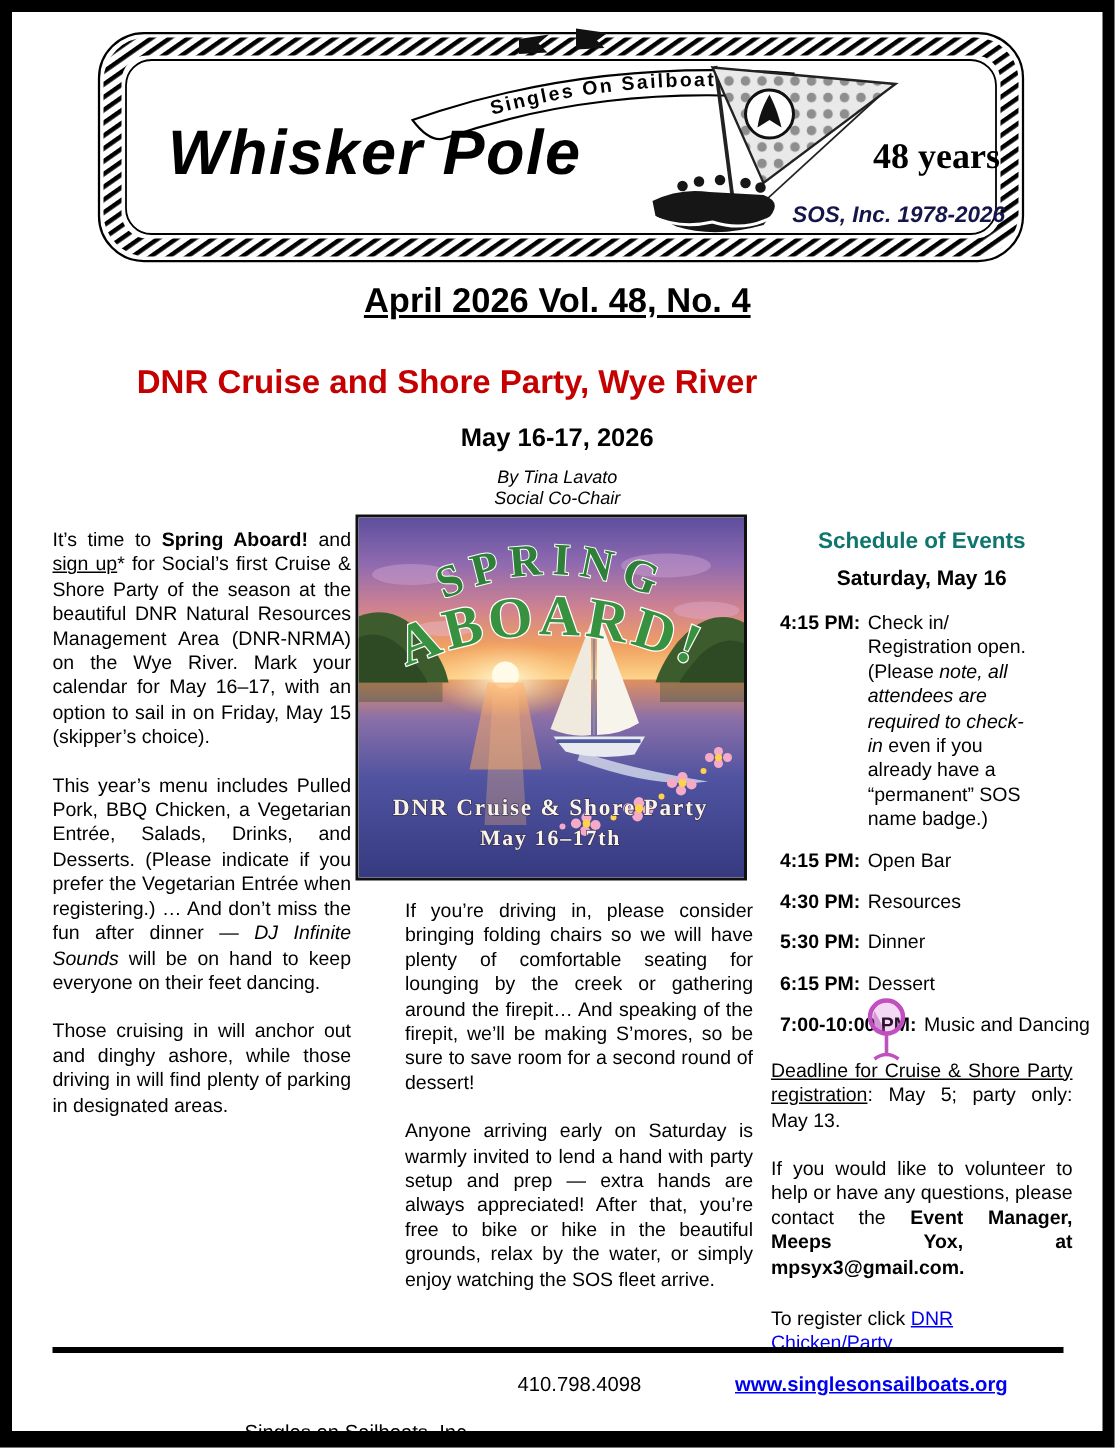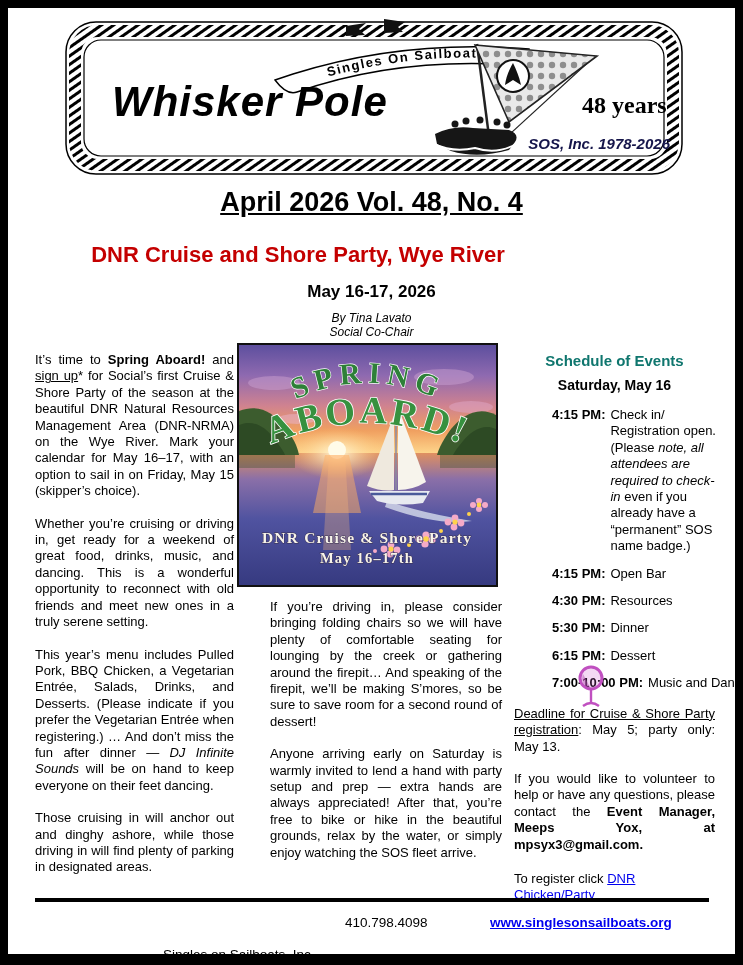--- a/index.html
+++ b/index.html
@@ -9,21 +9,21 @@
 
   
   .mast-svg{position:absolute;left:55px;top:8px;width:622px;height:162px;}
   .wp-title{position:absolute;left:104px;top:70px;font-size:42px;font-style:italic;
             font-weight:700;letter-spacing:1px;}
   .years{position:absolute;left:574px;top:84px;font-family:"Liberation Serif",serif;
          font-weight:700;font-size:24px;color:#000000;}
   .inc{position:absolute;left:470px;top:127px;width:192px;text-align:right;
        font-weight:700;font-style:italic;font-size:15px;color:#15154a;}
   .issue{position:absolute;left:0;top:179px;width:727px;text-align:center;
-         font-size:27px;font-weight:700;text-decoration:underline;}
+         font-size:23px;font-weight:700;text-decoration:underline;}
 
   
   .a-title{position:absolute;left:0;top:234px;width:580px;text-align:center;
            font-size:22px;font-weight:700;color:#c40000;}
   .a-dates{position:absolute;left:0;top:274px;width:727px;text-align:center;
            font-size:17px;font-weight:700;}
   .a-by1{position:absolute;left:0;top:303px;width:727px;text-align:center;
          font-size:12px;font-style:italic;}
   .a-by2{position:absolute;left:0;top:317px;width:727px;text-align:center;
          font-size:12px;font-style:italic;}
@@ -33,21 +33,21 @@
   .col-left{position:absolute;left:27px;top:344px;width:199px;}
   .col-mid{position:absolute;left:262px;top:591px;width:232px;}
   .col-right{position:absolute;left:506px;top:344px;width:201px;}
 
   .poster{position:absolute;left:229px;top:335px;width:261px;height:244px;
           border:2px solid #111;box-sizing:border-box;}
   .poster svg{display:block;width:100%;height:100%;}
 
   .sched-title{font-size:15px;font-weight:700;color:#0f766e;text-align:center;}
   .sched-day{font-size:14px;font-weight:700;text-align:center;margin-top:8px;}
-  .sched-list{margin-top:14px;padding-left:6px;margin-left:32px;}
+  .sched-list{margin-top:14px;padding-left:6px;}
   .sched-item{display:flex;font-size:13px;line-height:16.4px;margin-bottom:11px;}
   .sched-time{font-weight:700;white-space:nowrap;margin-right:5px;}
   .sched-desc{flex:0 0 112px;}
   .col-right .para{font-size:13px;}
   .register{text-align:left;margin-top:18px;}
 
   .seg-b{font-weight:700;}
   .seg-i{font-style:italic;}
   .seg-u{text-decoration:underline;}
   .seg-link{color:#0000ee;text-decoration:underline;cursor:pointer;}
@@ -117,21 +117,20 @@
   <div class="inc">SOS, Inc. 1978-2026</div>
   <div class="issue">April 2026 Vol. 48, No. 4</div>
 
   <div class="a-title">DNR Cruise and Shore Party, Wye River</div>
   <div class="a-dates">May 16-17, 2026</div>
   <div class="a-by1">By Tina Lavato</div>
   <div class="a-by2">Social Co-Chair</div>
 
   <div class="col-left">
     <div class="para"><span>It’s time to </span><span class="seg-b">Spring Aboard!</span><span> and </span><span class="seg-u">sign up</span><span>* for Social’s first Cruise &amp; Shore Party of the season at the beautiful DNR Natural Resources Management Area (DNR-NRMA) on the Wye River. Mark your calendar for May 16–17, with an option to sail in on Friday, May 15 (skipper’s choice).</span></div>
-    <div class="para"><span>Whether you’re cruising or driving in, get ready for a weekend of great food, drinks, music, and dancing. This is a wonderful opportunity to reconnect with old friends and meet new ones in a truly serene setting.</span></div>
     <div class="para"><span>This year’s menu includes Pulled Pork, BBQ Chicken, a Vegetarian Entrée, Salads, Drinks, and Desserts. (Please indicate if you prefer the Vegetarian Entrée when registering.) … And don’t miss the fun after dinner — </span><span class="seg-i">DJ Infinite Sounds</span><span> will be on hand to keep everyone on their feet dancing.</span></div>
     <div class="para"><span>Those cruising in will anchor out and dinghy ashore, while those driving in will find plenty of parking in designated areas.</span></div>
   </div>
 
   <div class="poster">
     <svg viewBox="0 0 257 240" preserveAspectRatio="none">
       <defs>
         <linearGradient id="sky" x1="0" y1="0" x2="0" y2="1">
           <stop offset="0" stop-color="#5d4f9e"></stop>
             <stop offset=".28" stop-color="#8f6ab0"></stop>

